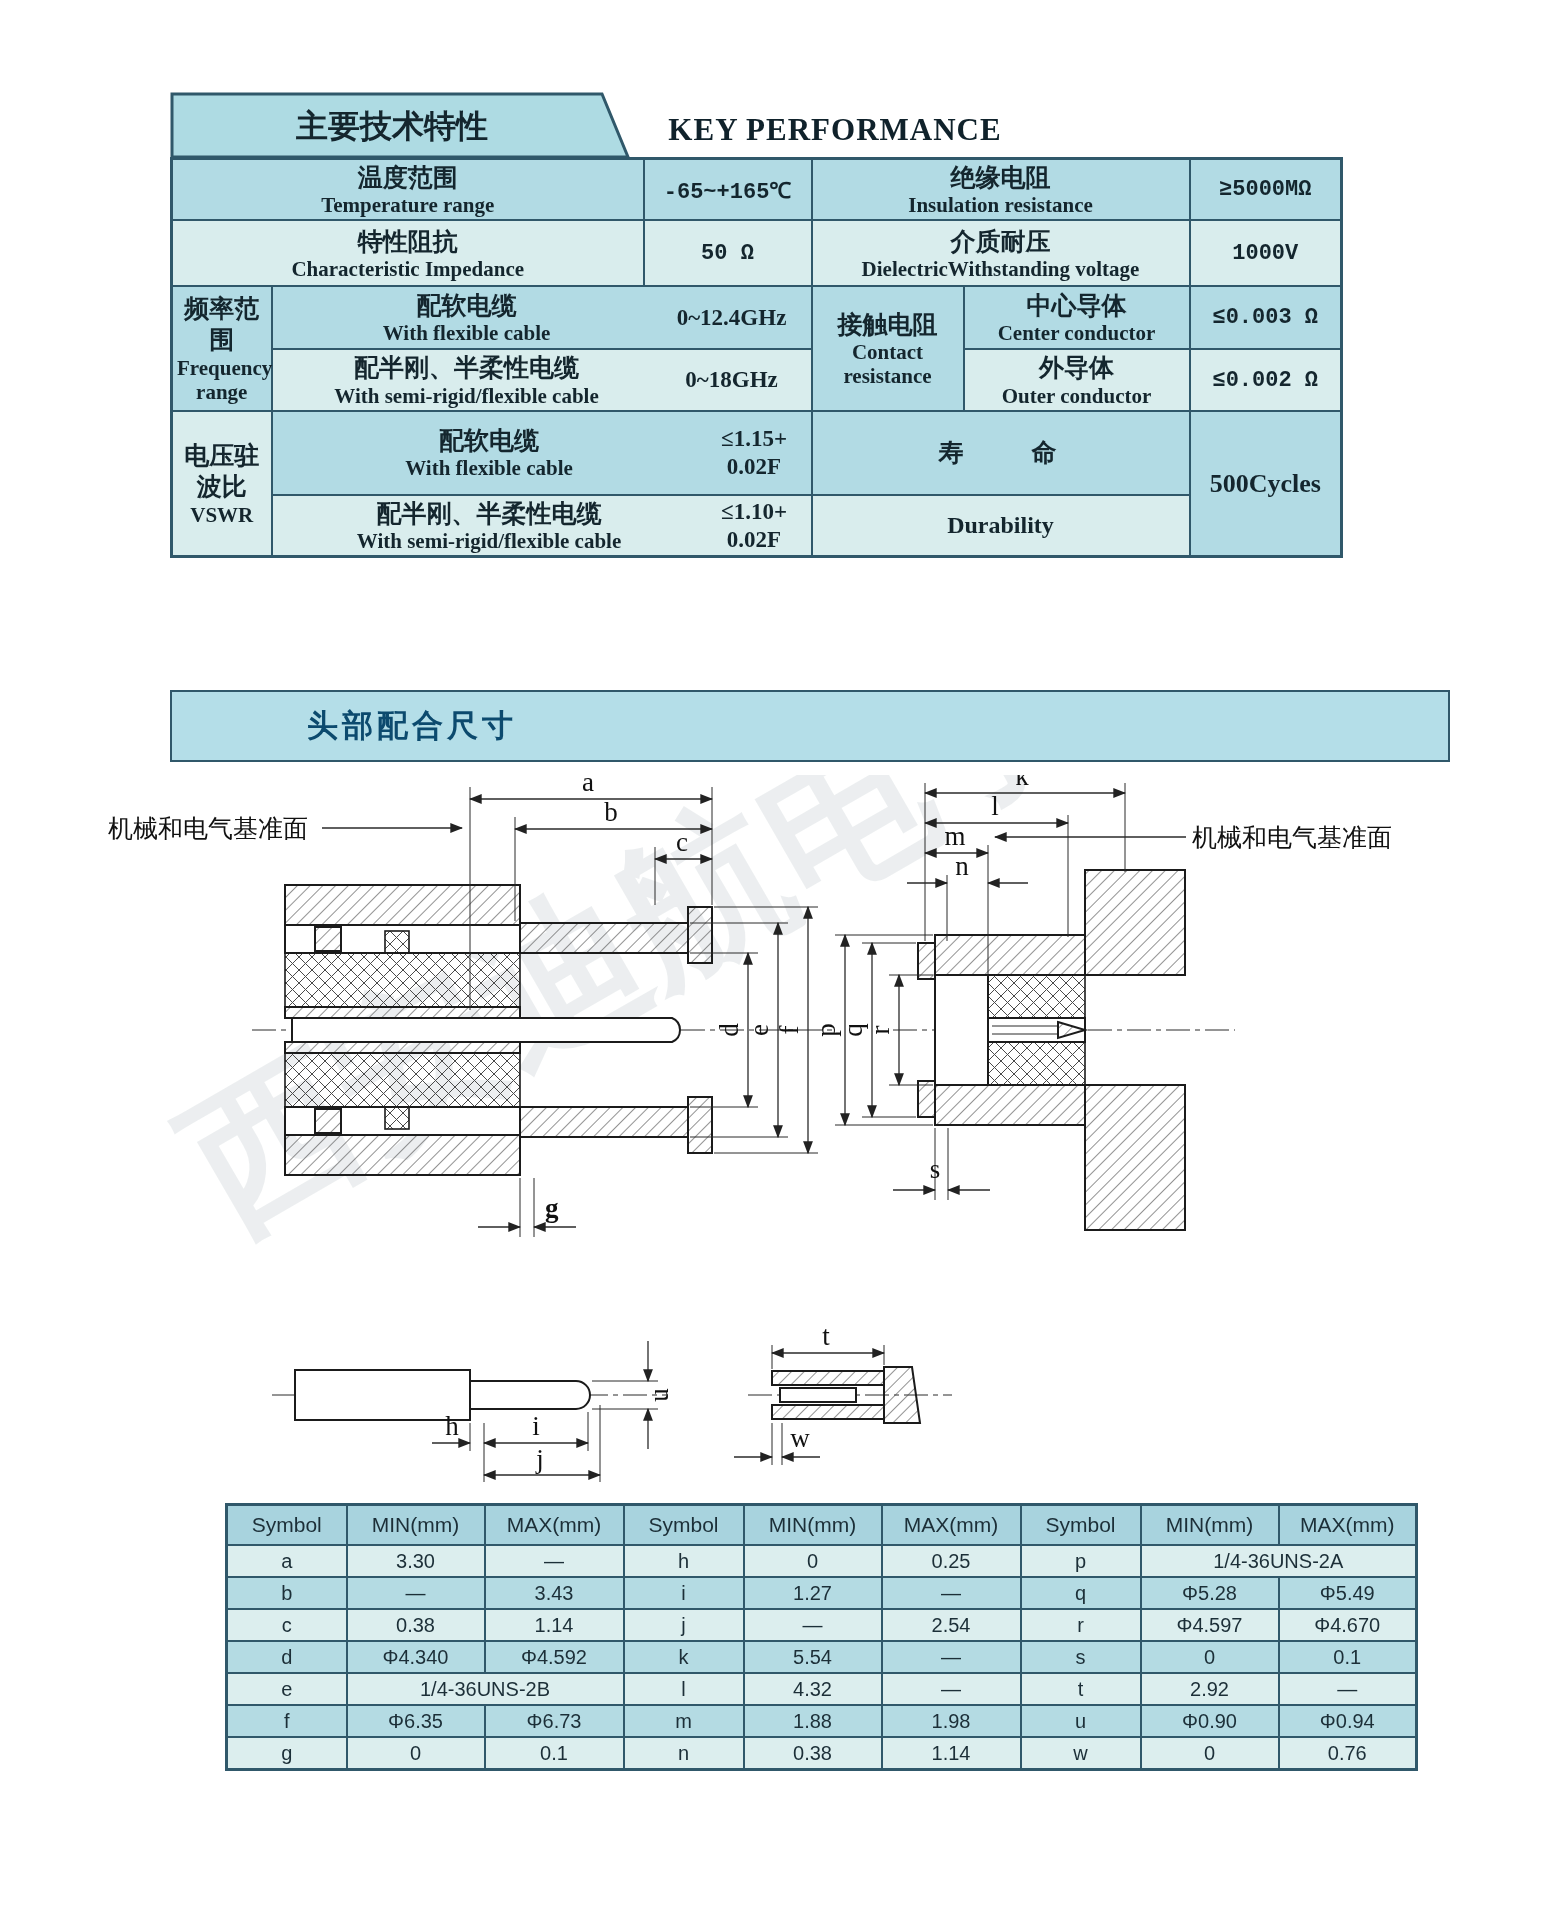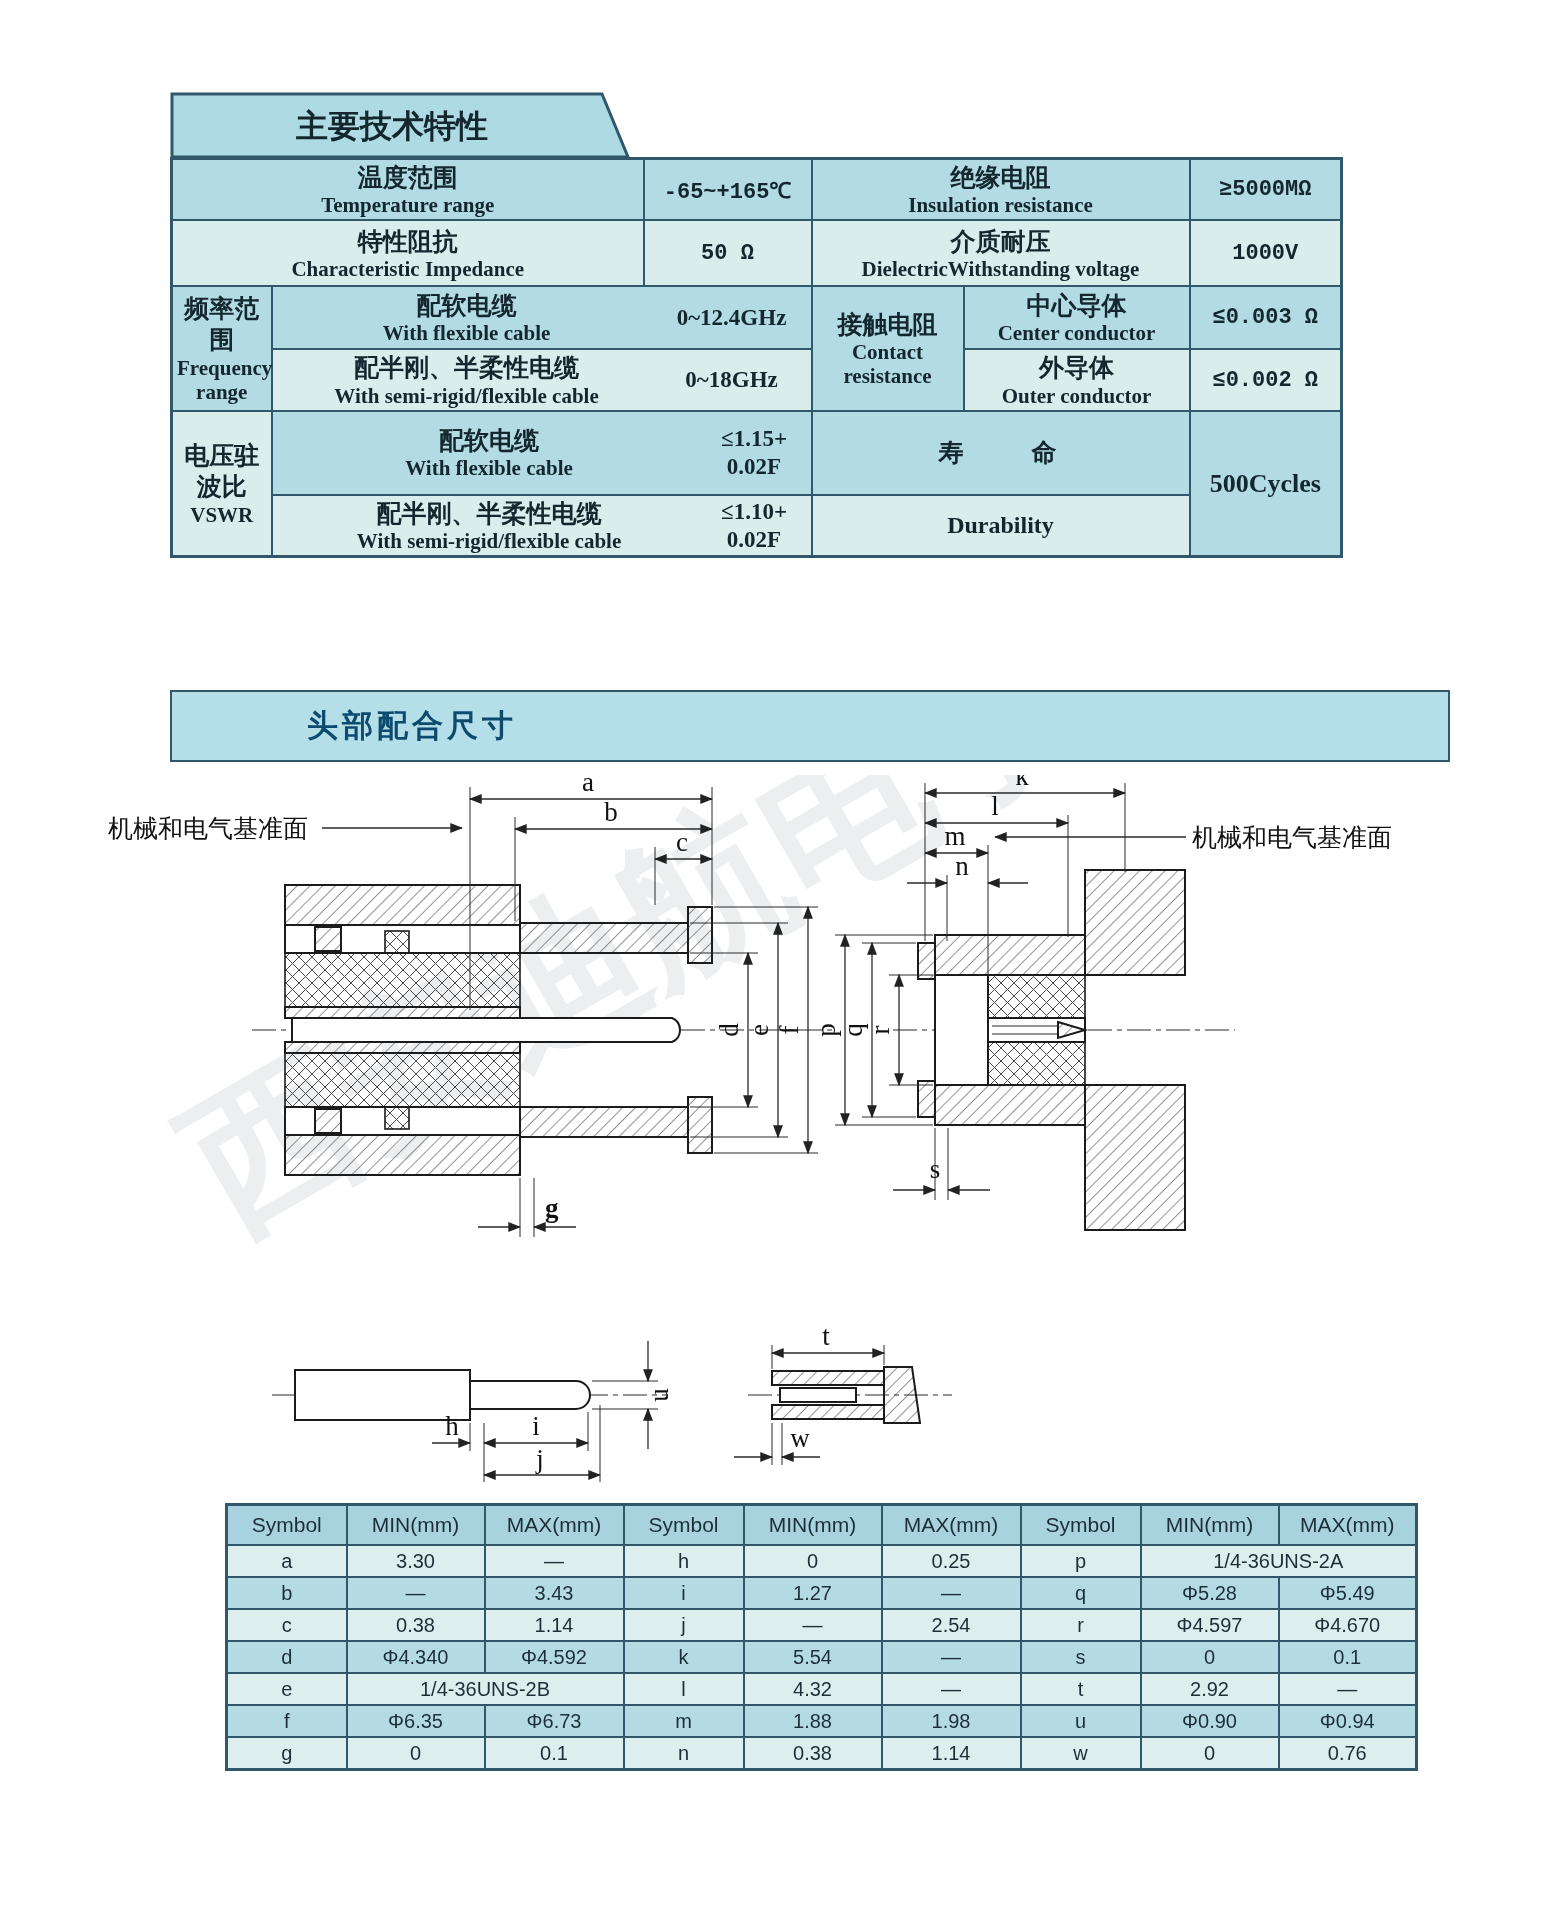--- a/index.html
+++ b/index.html
@@ -55,20 +55,21 @@
 </style>
 </head>
 <body>
 
 <div class="page">
 
   <svg class="tab-svg" width="470" height="68">
     <polygon points="2,2 432,2 458,65 2,65" fill="#aedbe3" stroke="#30586a" stroke-width="3"></polygon>
     <text x="222" y="45" text-anchor="middle">主要技术特性</text>
   </svg>
+  <div class="key-title">KEY PERFORMANCE</div>
 
   <table class="perf">
     <colgroup>
         <col style="width:100px">
         <col style="width:372px">
         <col style="width:168px">
               <col style="width:152px">
         <col style="width:226px">
         <col style="width:152px">
       </colgroup>

